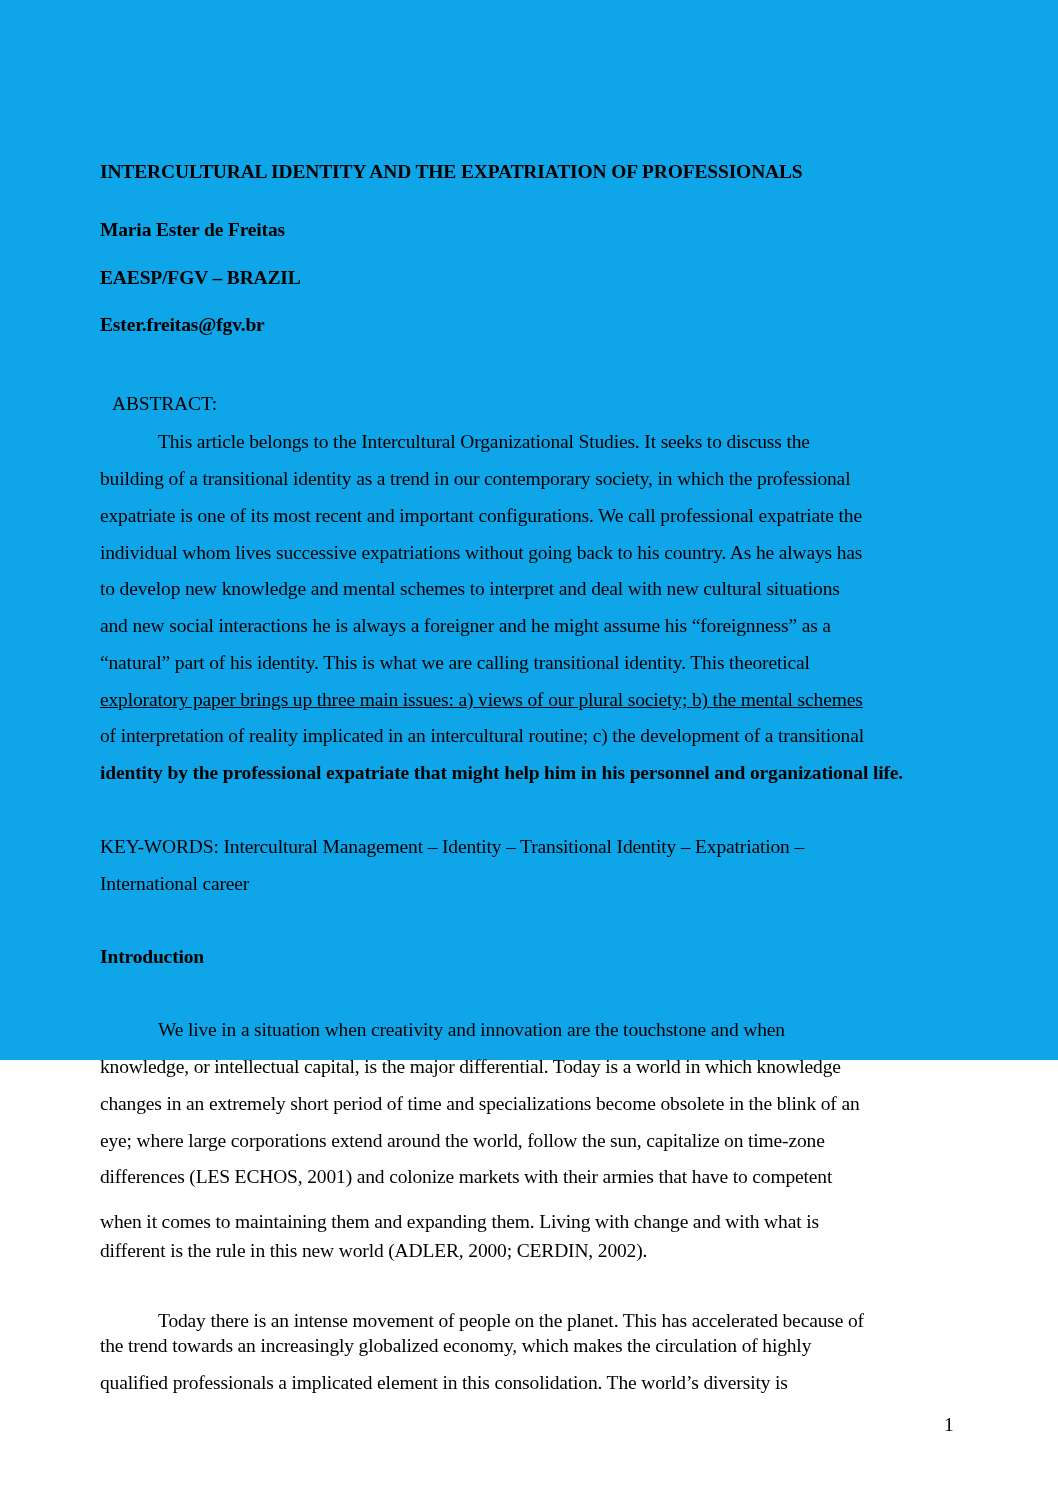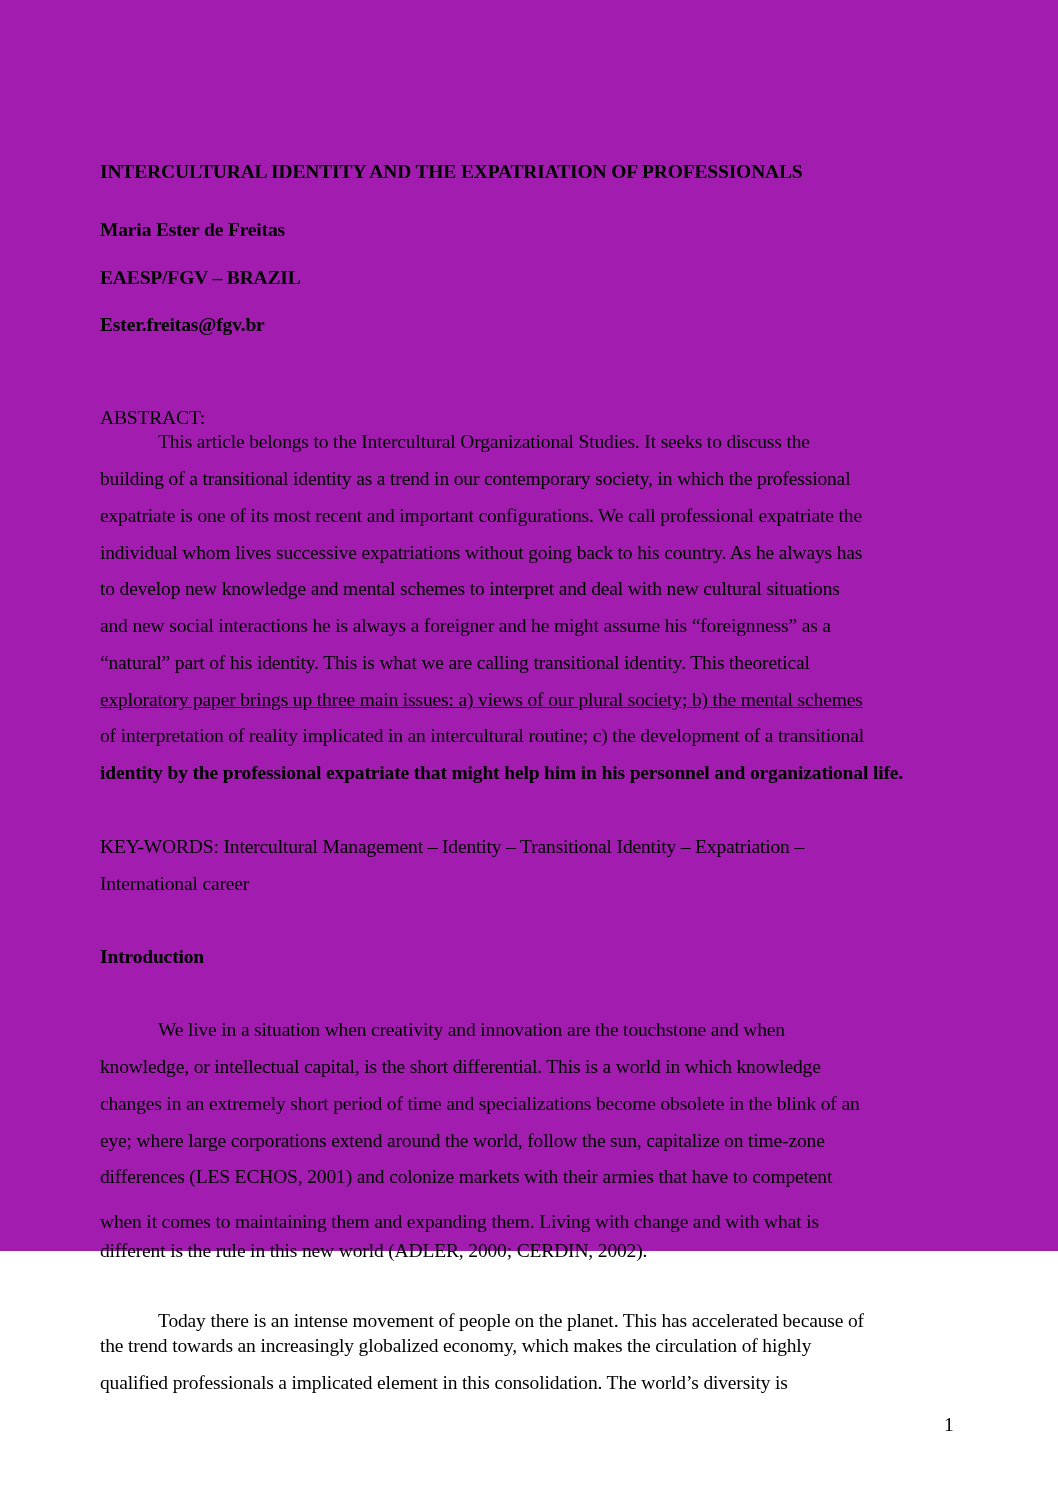--- a/index.html
+++ b/index.html
@@ -13,22 +13,22 @@
       position: relative;
       overflow: hidden;
       font-family: "Liberation Serif", "DejaVu Serif", serif;
       color: #000000;
     }
     .page {
       position: absolute;
       left: 0;
       top: 0;
       width: 1058px;
-      height: 1251px;
-      background: #a21caf;
+      height: 1060px;
+      background: #0ea5e9;
     }
     .ln {
       position: absolute;
       left: 100px;
       font-size: 19.5px;
       line-height: 24px;
       white-space: nowrap;
       letter-spacing: -0.15px;
     }
     .b { font-weight: bold; }
@@ -44,21 +44,21 @@
 </head>
 <body>
 
 <div class="page">
 
   <div class="ln b" style="top:160px;">INTERCULTURAL IDENTITY AND THE EXPATRIATION OF PROFESSIONALS</div>
   <div class="ln b" style="top:218px;">Maria Ester de Freitas</div>
   <div class="ln b" style="top:266px;">EAESP/FGV – BRAZIL</div>
   <div class="ln b" style="top:313px;">Ester.freitas@fgv.br</div>
 
-  <div class="ln" style="top:406px;">ABSTRACT:</div>
+  <div class="ln" style="top:392px;margin-left:12px;">ABSTRACT:</div>
 
   <div>
     <div class="ln indent" style="top:430px;">This article belongs to the Intercultural Organizational Studies. It seeks to discuss the</div>
     <div class="ln" style="top:467px;">building of a transitional identity as a trend in our contemporary society, in which the professional</div>
     <div class="ln" style="top:504px;">expatriate is one of its most recent and important configurations. We call professional expatriate the</div>
     <div class="ln" style="top:541px;">individual whom lives successive expatriations without going back to his country. As he always has</div>
     <div class="ln" style="top:577px;">to develop new knowledge and mental schemes to interpret and deal with new cultural situations</div>
     <div class="ln" style="top:614px;">and new social interactions he is always a foreigner and he might assume his “foreignness” as a</div>
     <div class="ln" style="top:651px;">“natural” part of his identity. This is what we are calling transitional identity. This theoretical</div>
     <div class="ln" style="top:688px;text-decoration:underline;">exploratory paper brings up three main issues: a) views of our plural society; b) the mental schemes</div>
@@ -68,21 +68,21 @@
 
   <div>
     <div class="ln" style="top:835px;">KEY-WORDS: Intercultural Management  – Identity – Transitional Identity – Expatriation –</div>
     <div class="ln" style="top:872px;">International career</div>
   </div>
 
   <div class="ln b" style="top:945px;">Introduction</div>
 
   <div>
     <div class="ln indent" style="top:1018px;">We live in a situation when creativity and innovation are the touchstone and when</div>
-    <div class="ln" style="top:1055px;">knowledge, or intellectual capital, is the short differential. This is a world in which knowledge</div>
+    <div class="ln" style="top:1055px;">knowledge, or intellectual capital, is the major differential. Today is a world in which knowledge</div>
     <div class="ln" style="top:1092px;">changes in an extremely short period of time and specializations become obsolete in the blink of an</div>
     <div class="ln" style="top:1129px;">eye; where large corporations extend around the world, follow the sun, capitalize on time-zone</div>
     <div class="ln" style="top:1165px;">differences (LES ECHOS, 2001) and colonize markets with their armies that have to competent</div>
     <div class="ln" style="top:1202px;margin-top:8px;">when it comes to maintaining them and expanding them. Living with change and with what is</div>
     <div class="ln" style="top:1239px;">different is the rule in this new world (ADLER, 2000; CERDIN, 2002).</div>
   </div>
 
   <div>
     <div class="ln indent" style="top:1297px;margin-top:12px;">Today there is an intense movement of people on the planet. This has accelerated because of</div>
     <div class="ln" style="top:1334px;">the trend towards an increasingly globalized economy, which makes the circulation of highly</div>

